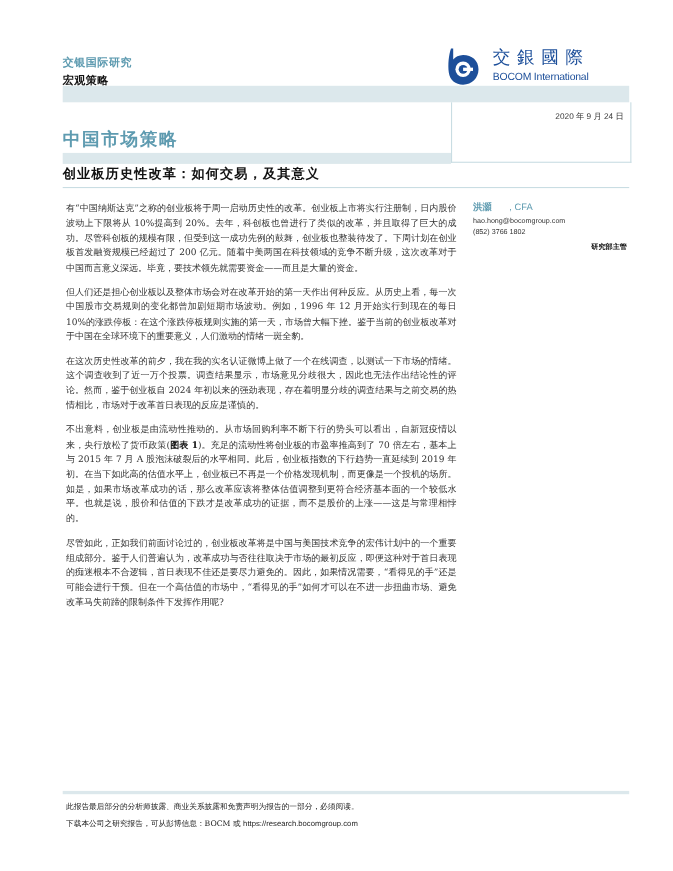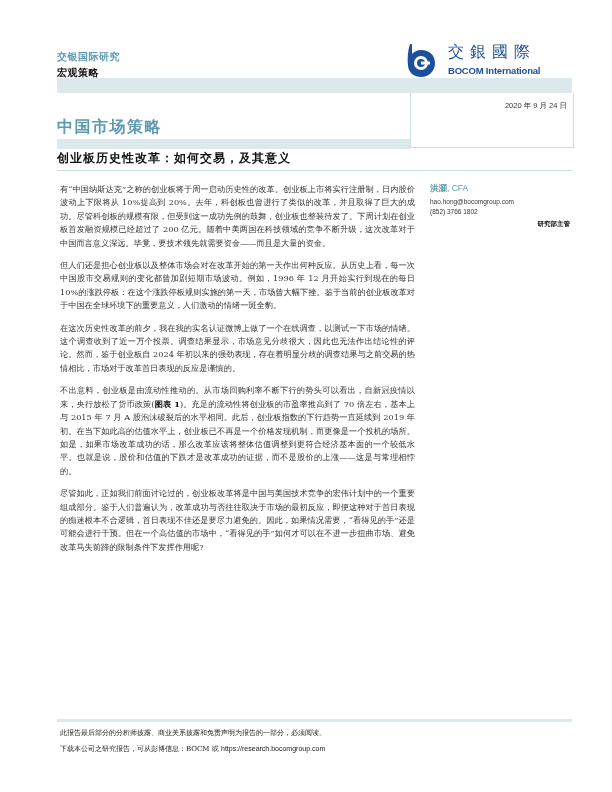--- a/index.html
+++ b/index.html
@@ -6,39 +6,39 @@
   body { width:612px; height:792px; position:relative; overflow:hidden;
          font-family:"DejaVu Serif", serif; color:#222; }
   .abs { position:absolute; }
 
   .brand-cn { left:57px; top:50px; font-size:10px; font-weight:bold; color:#5e9bb0; letter-spacing:0.5px; }
   .brand-sub { left:57px; top:66px; font-size:10px; font-weight:bold; color:#111; letter-spacing:0.5px; }
 
   .logo { left:404px; top:42px; width:170px; height:40px;text-align:right; }
   .logo-mark { position:absolute; left:0; top:0; width:36px; height:36px; }
   .logo-cn { position:absolute; left:44px; top:0; font-size:16px; color:#1d4f9a; letter-spacing:6px; font-family:"DejaVu Serif", serif; }
-  .logo-en { position:absolute; left:44px; top:23px; font-size:9.5px; color:#1d4f9a; font-family:"Liberation Sans", sans-serif; font-weight:bold; letter-spacing:-0.2px; }
+  .logo-en { position:absolute; left:44px; top:23px; font-size:9.5px; color:#1d4f9a; font-family:"Liberation Sans", sans-serif; font-weight:normal; letter-spacing:-0.2px; }
 
   .top-band { left:57px; top:78px; width:515px; height:15px; background:#dce8ec; }
 
   .right-box { left:410px; top:93px; width:162px; height:54px; border-left:1px solid #c9dde3; border-bottom:1px solid #c9dde3; border-right:1px solid #c9dde3; }
   .date { right:6px; top:8px; font-size:7.5px; color:#333; font-family:"Liberation Sans", sans-serif; }
 
   .section-title { left:57px; top:117px; font-size:16px; font-weight:bold; color:#5e9bb0; letter-spacing:1.5px; }
   .title-band { left:57px; top:139px; width:353px; height:10px; background:#dce8ec; }
   .headline { left:57px; top:150px; font-size:12px; font-weight:bold; color:#111; letter-spacing:1px; }
   .headline-rule { left:57px; top:170px; width:515px; height:1px; background:#c9dde3; }
 
   .body-text { left:60px; top:183px; width:355px; font-size:8.2px; line-height:13.4px; color:#333; text-align:justify; }
   .body-text p { margin:0 0 9px 0; text-indent:0; }
   .body-text b { color:#111; }
 
   .analyst { left:430px; top:183px; width:140px; font-family:"Liberation Sans", sans-serif; }
   .analyst-name { font-size:8.5px; color:#5e9bb0; font-weight:bold; }
-  .analyst-name .cfa { font-weight:normal; }
+  .analyst-name .cfa { font-weight:normal;padding-left:16px; }
   .analyst-email, .analyst-phone { font-size:6.5px; color:#333; margin-top:3px; }
   .analyst-role { font-size:6.5px; color:#111; font-weight:bold; margin-top:5px; font-family:"DejaVu Serif", serif;text-align:right; }
 
   .footer-band { left:57px; top:719px; width:515px; height:3px; background:#dce8ec; }
   .footer-line1 { left:60px; top:728px; font-size:7px; color:#222; }
   .footer-line2 { left:60px; top:744px; font-size:7px; color:#222; }
   .footer-line2 .url { font-family:"Liberation Sans", sans-serif; }
 </style>
 </head>
 <body>

